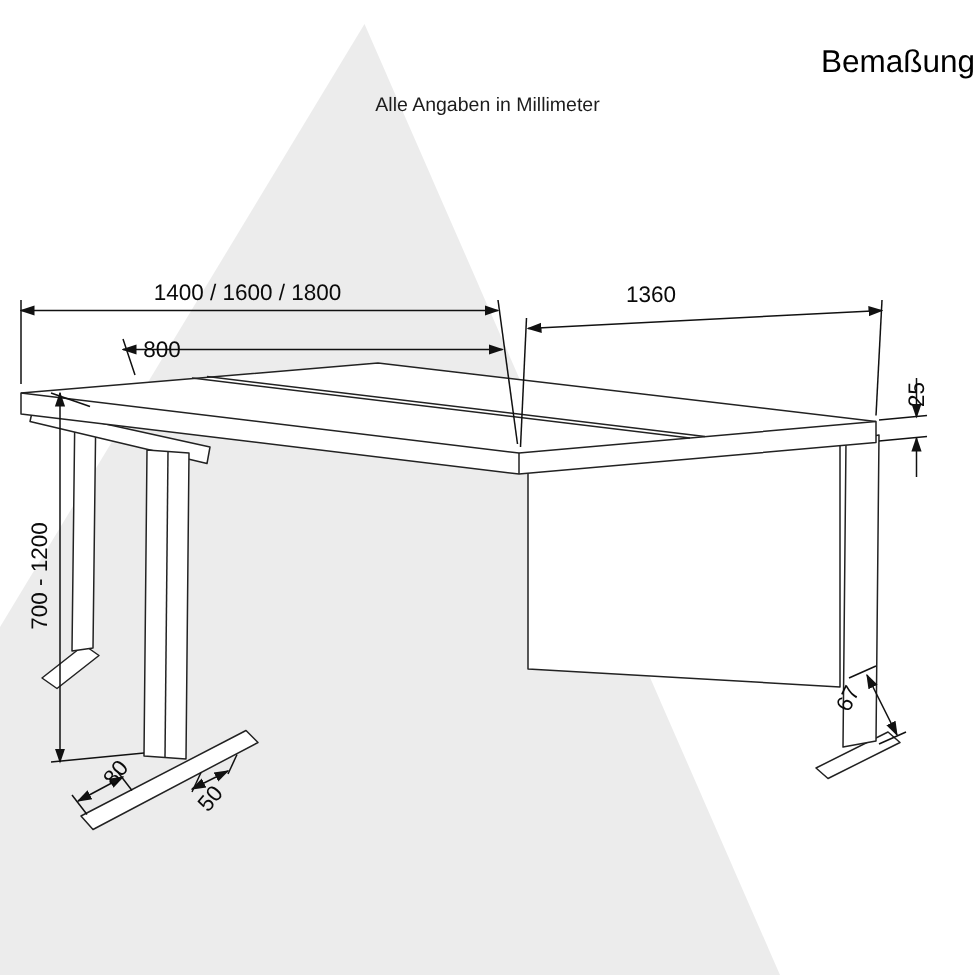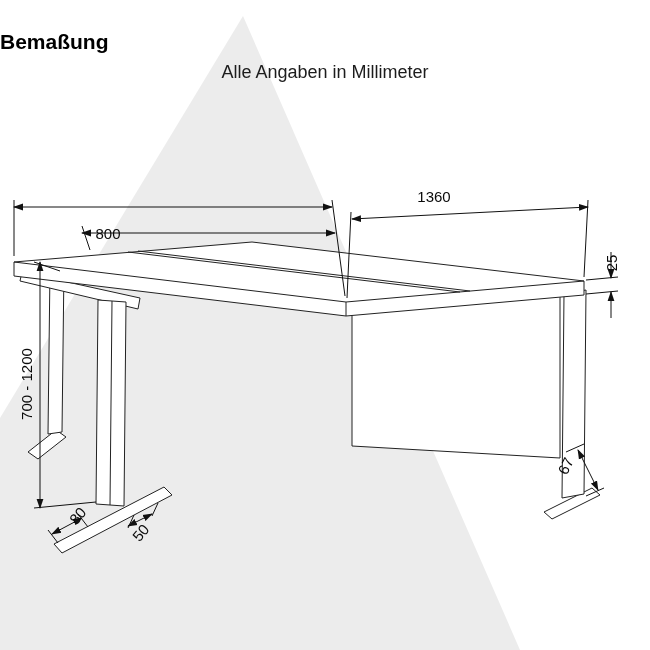--- a/index.html
+++ b/index.html
@@ -2,26 +2,26 @@
 <html><head>
 <meta charset="utf-8">
 <style>
   html,body{margin:0;padding:0;background:#fff;}
   .stage{
     position:relative;width:650px;height:650px;background:#ffffff;
     font-family:"Liberation Sans",sans-serif;overflow:hidden;
   }
   .drawing{position:absolute;left:0;top:0;}
   .title{
-    position:absolute;top:30px;left:0;width:650px;text-align:left;
-    font-size:21px;font-weight:bold;color:#000;
+    position:absolute;top:30px;left:0;width:650px;text-align:right;
+    font-size:21px;font-weight:normal;color:#000;
   }
   .subtitle{
     position:absolute;top:62px;left:0;width:650px;text-align:center;
-    font-size:18px;color:#1c1c1c;
+    font-size:13px;color:#1c1c1c;
   }
   .label{
     position:absolute;font-size:15px;line-height:18px;color:#0a0a0a;
     text-align:center;white-space:nowrap;
   }
   .rot90{transform:rotate(-90deg);}
   .rot50{transform:rotate(-50deg);}
   .rot64{transform:rotate(-64deg);}
 </style>
 </head>
@@ -119,20 +119,21 @@
         <line x1="566" y1="452" x2="584" y2="444"></line>
         <line x1="586" y1="496" x2="604" y2="488"></line>
         <line x1="578" y1="450" x2="598" y2="490" marker-start="url(#arrS)" marker-end="url(#arrE)"></line>
       </g>
     </g>
   </svg>
 
   <div class="title">Bemaßung</div>
   <div class="subtitle">Alle Angaben in Millimeter</div>
 
+  <div class="label" style="left:0px;top:187px;width:330px;">1400 / 1600 / 1800</div>
 
   <div class="label" style="left:78px;top:225px;width:60px;">800</div>
 
   <div class="label" style="left:392px;top:188px;width:84px;">1360</div>
 
   <div class="label rot90" style="left:589px;top:254px;width:46px;height:18px;">25</div>
 
   <div class="label rot90" style="left:-28px;top:375px;width:110px;height:18px;">700 - 1200</div>
 
   <div class="label rot50" style="left:58px;top:507px;width:40px;height:18px;">80</div>

